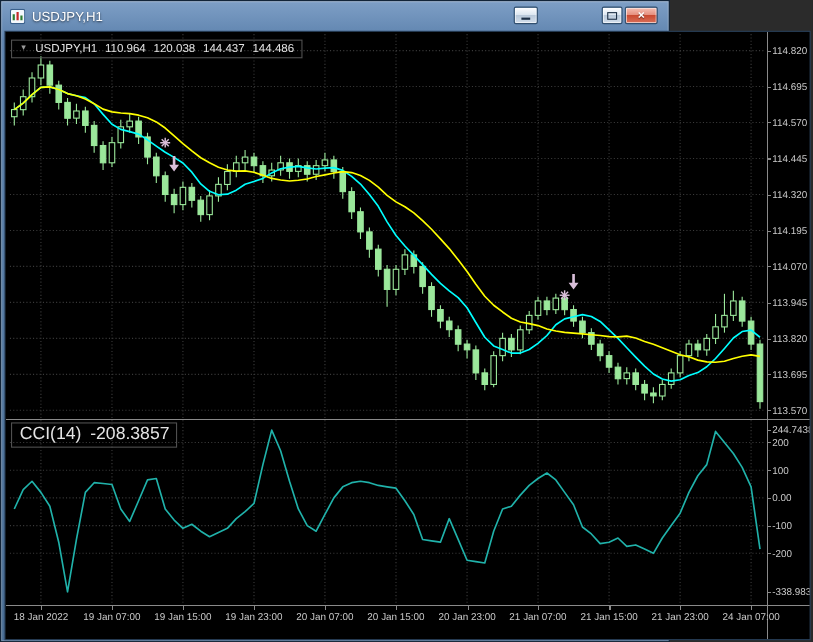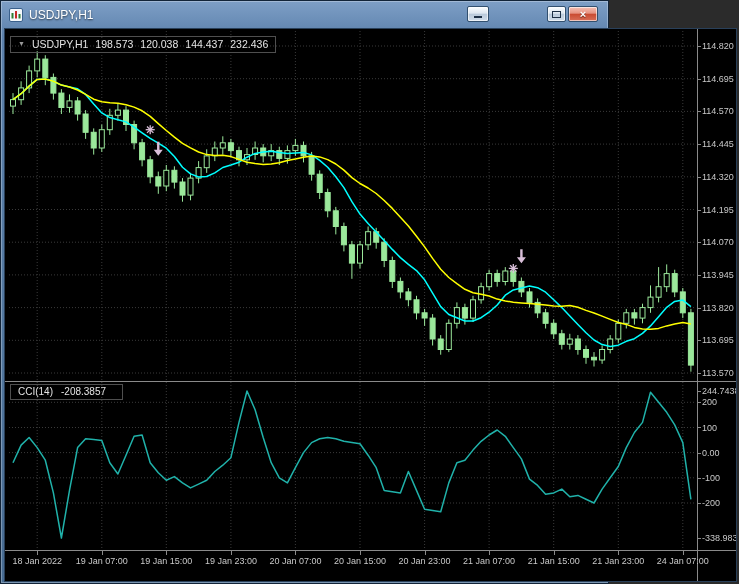--- a/index.html
+++ b/index.html
@@ -33,22 +33,22 @@
   .client{position:absolute;left:4px;top:28px;width:731px;height:552px;background:#000;box-shadow:0 0 0 1px #29405a;}
   .client svg{position:absolute;left:0;top:0;}
   .chart-header-box{
     position:absolute;left:5px;top:7px;z-index:2;
     display:flex;align-items:center;gap:7px;padding:1px 7px 2px 7px;
     border:1px solid #4f4f4f;color:#e4e4e4;font-size:10.5px;white-space:nowrap;
   }
   .collapse-arrow{font-size:7px;color:#9a9a9a;line-height:10px;}
   .cci-label-box{
     position:absolute;left:5px;top:355px;z-index:2;
-    display:flex;align-items:flex-start;gap:8px;padding:1px 16px 2px 7px;
-    border:1px solid #4f4f4f;color:#e4e4e4;font-size:10px;white-space:nowrap;
+    display:flex;align-items:flex-start;gap:8px;padding:1px 6px 2px 7px;
+    border:1px solid #4f4f4f;color:#e4e4e4;font-size:16px;white-space:nowrap;
   }
 </style>
 </head>
 <body>
 
 <div class="window">
   <div class="titlebar">
     <svg class="title-icon" viewBox="0 0 14 14" xmlns="http://www.w3.org/2000/svg">
       <rect x="0.5" y="0.5" width="13" height="13" rx="1.5" fill="#f4f8fc" stroke="#3a608c"></rect>
       <line x1="3.5" y1="10.5" x2="3.5" y2="5" stroke="#2e7d32" stroke-width="2"></line>
@@ -350,24 +350,24 @@
           <text x="484.1" y="535" text-anchor="middle">21 Jan 07:00</text>
           <text x="548.7" y="535" text-anchor="middle">21 Jan 15:00</text>
           <text x="613.3" y="535" text-anchor="middle">21 Jan 23:00</text>
           <text x="677.8" y="535" text-anchor="middle">24 Jan 07:00</text>
         </g>
       </svg>
 
     <div class="chart-header-box">
       <span class="collapse-arrow">▼</span>
       <span>USDJPY,H1</span>
-      <span>198.573</span>
+      <span>110.964</span>
       <span>120.038</span>
       <span>144.437</span>
-      <span>232.436</span>
+      <span>144.486</span>
     </div>
 
     <div class="cci-label-box">
       <span>CCI(14)</span>
       <span>-208.3857</span>
     </div>
   </div>
 </div>
 
 </body></html>

